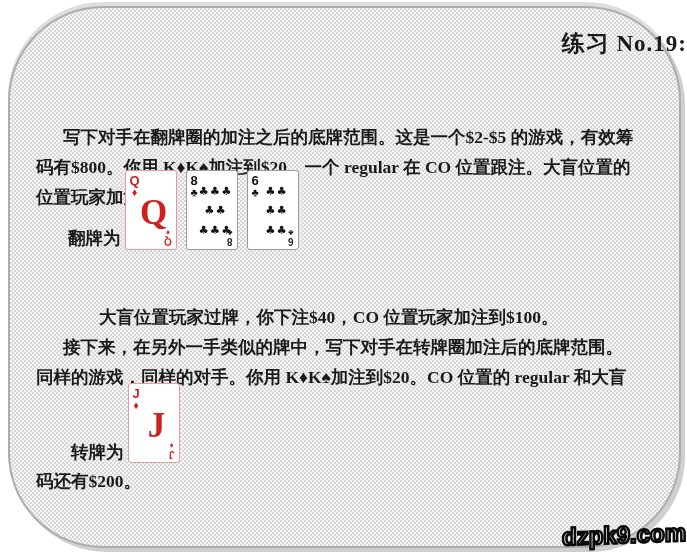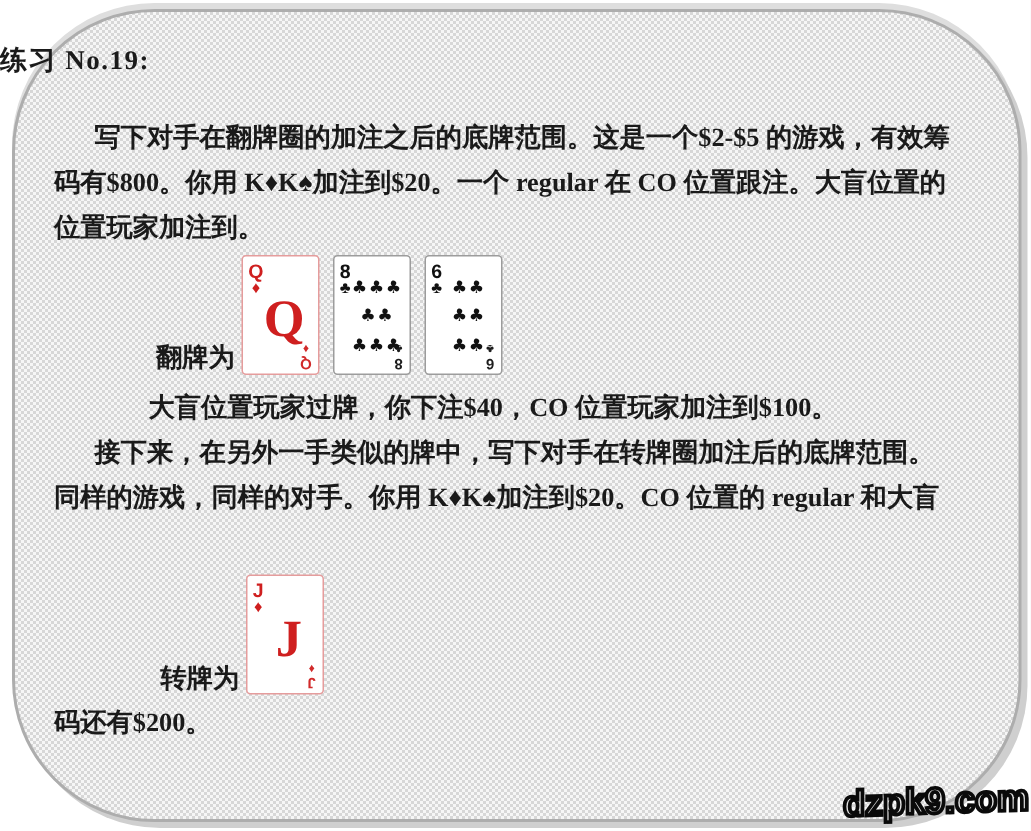--- a/index.html
+++ b/index.html
@@ -12,36 +12,36 @@
     border:2px solid #adadad;border-radius:95px;
     background-color:#f6f6f6;
     background-image:
       linear-gradient(45deg,#d7d7d7 25%,transparent 25%,transparent 75%,#d7d7d7 75%),
       linear-gradient(45deg,#d7d7d7 25%,transparent 25%,transparent 75%,#d7d7d7 75%);
     background-position:0 0,2px 2px;
     background-size:4px 4px;
     box-shadow:4px 4px 0 #cfcfcf, 0 -4px 0 #dedede;
   }
   .title{
-    position:absolute;left:0;top:28px;width:687px;text-align:left;
-    font-size:18px;font-weight:bold;letter-spacing:1px;
+    position:absolute;left:0;top:28px;width:687px;text-align:right;
+    font-size:23px;font-weight:bold;letter-spacing:1px;
   }
   .para{position:absolute;left:36px;width:616px;font-size:17.5px;font-weight:bold;}
   .para .line{height:30px;line-height:30px;white-space:nowrap;}
-  .para .line.indent{padding-left:27px;}
+  .para .line.indent{padding-left:27px;margin-top:46px;}
   .p1{top:76px;}
   .p2{top:256px;padding-left:36px;}
   .p3{top:286px;}
   .p4{top:466px;}
 
   .card-row{position:absolute;display:flex;align-items:flex-end;}
   .flop-row{left:68px;top:170px;height:78px;}
   .turn-row{left:71px;top:383px;height:79px;}
   .card-label{
-    font-size:17.5px;font-weight:bold;line-height:20px;margin-right:4px;white-space:nowrap;margin-left:36px;
+    font-size:17.5px;font-weight:bold;line-height:20px;margin-right:4px;white-space:nowrap;
   }
   .card{
     width:50px;height:78px;background:#ffffff;border-radius:3px;
     position:relative;margin-right:9px;flex:0 0 auto;align-self:stretch;
   }
   .card.red{border:1px solid #e59c9c;}
   .card.black{border:1px solid #9c9c9c;}
   .corner{
     position:absolute;display:flex;flex-direction:column;align-items:center;
     line-height:1;font-family:"Liberation Sans","DejaVu Sans",sans-serif;

